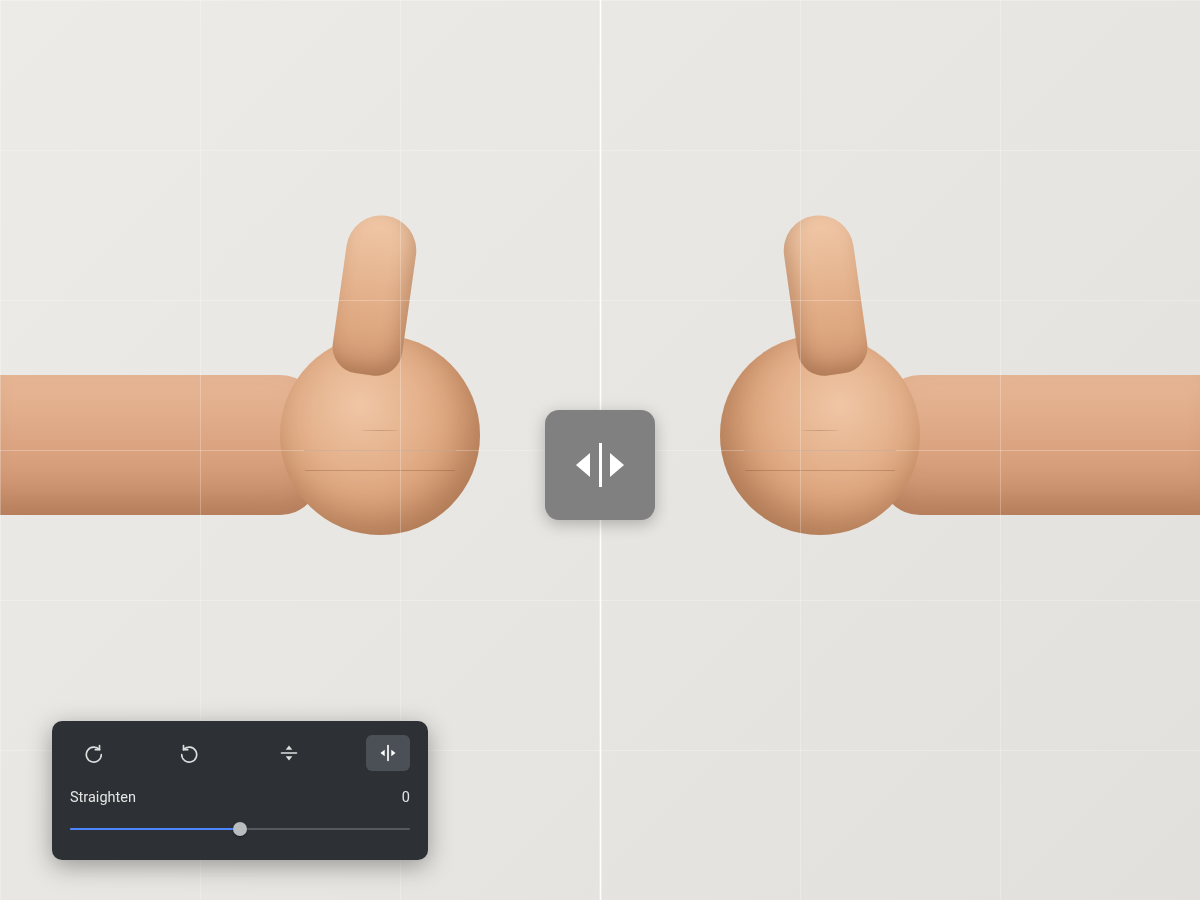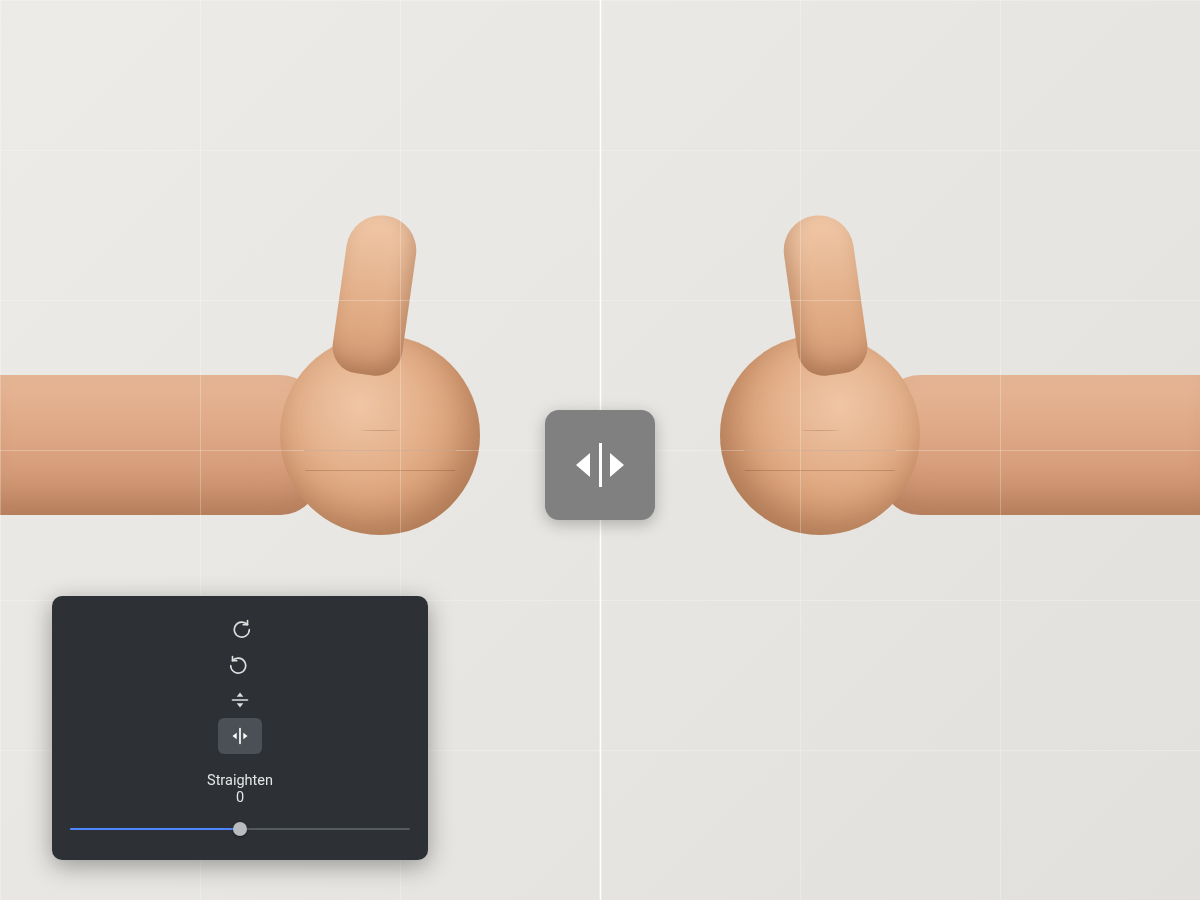--- a/index.html
+++ b/index.html
@@ -111,21 +111,20 @@
   background: #2d3135;
   border-radius: 10px;
   padding: 14px 18px 22px;
   box-shadow: 0 6px 24px rgba(0,0,0,0.35);
   color: #e6e6e6;
 }
 .panel-row {
   display: flex;
   align-items: center;
   justify-content: space-between;
-  flex-direction: column;
 }
 .panel-row.tools { margin-bottom: 18px; }
 
 .tool {
   width: 44px; height: 36px;
   display: flex; align-items: center; justify-content: center;
   border-radius: 6px;
   cursor: pointer;
   color: #dedede;
 }

